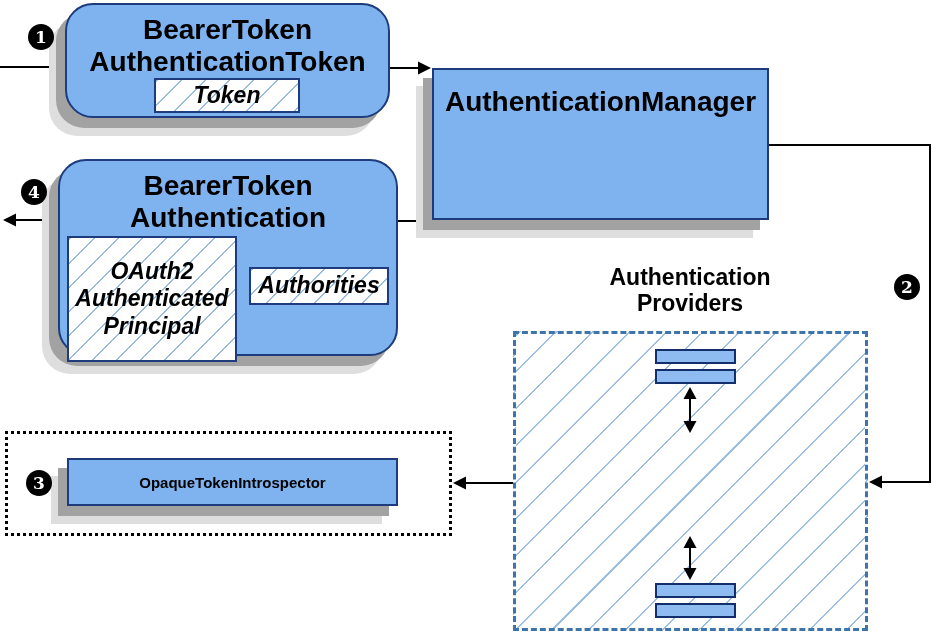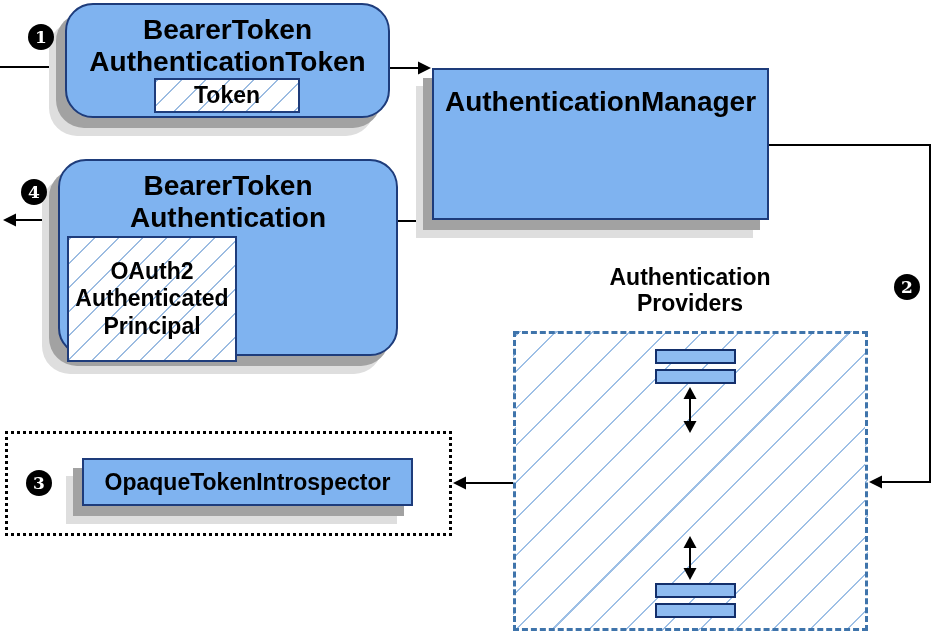--- a/index.html
+++ b/index.html
@@ -15,21 +15,21 @@
     font-weight:bold;font-size:28px;line-height:1.13;text-align:center;
     white-space:pre-line;padding-top:9px;
   }
   .inner{
     position:absolute;box-sizing:border-box;border:2px solid #1e3c7b;
     background-color:#ffffff;
     background-image:repeating-linear-gradient(135deg,
       rgba(122,165,215,0.75) 0px, rgba(122,165,215,0.75) 1.5px,
       transparent 1.5px, transparent 17px);
     display:flex;align-items:center;justify-content:center;
-    font-weight:bold;font-size:23px;line-height:1.2;text-align:center;white-space:pre-line;
+    font-weight:bold;font-size:23px;line-height:1.2;text-align:center;white-space:pre-line;font-style:italic;
   }
   
   .token-node{left:65px;top:3px;width:325px;height:115px;}
   .token-inner{left:87px;top:73px;width:146px;height:35px;}
   .auth-manager{left:432px;top:68px;width:337px;height:152px;}
   .auth-manager .title{padding-top:16px;}
   .pm-inner{left:38px;top:55px;width:250px;height:82px;}
   .bearer-auth{left:58px;top:159px;width:340px;height:197px;}
   .oauth-inner{left:7px;top:75px;width:170px;height:126px;}
   .authorities-inner{left:189px;top:106px;width:140px;height:38px;}
@@ -53,24 +53,24 @@
   .providers-title{
     position:absolute;left:577px;top:264px;width:226px;z-index:2;
     font-weight:bold;font-size:23px;line-height:1.15;text-align:center;white-space:pre-line;
   }
   
   .introspector-dotted{
     position:absolute;left:5px;top:431px;width:447px;height:105px;box-sizing:border-box;
     border:3px dotted #000;z-index:2;
   }
   .intro-box{
-    position:absolute;left:74px;top:24px;width:331px;height:48px;box-sizing:border-box;
+    position:absolute;left:59px;top:24px;width:331px;height:48px;box-sizing:border-box;
     background:#7fb3f0;border:2px solid #1e3c7b;
     display:flex;align-items:center;justify-content:center;
-    font-weight:bold;font-size:23px;
+    font-weight:bold;font-size:15px;
   }
   
   .badge{
     position:absolute;width:26px;height:26px;border-radius:50%;background:#000;color:#fff;
     display:flex;align-items:center;justify-content:center;
     font-family:"DejaVu Serif",serif;font-weight:bold;font-size:17px;z-index:3;
   }
   .badge-1{left:28px;top:24px;}
   .badge-2{left:894px;top:274px;}
   .badge-3{left:26px;top:470px;}
@@ -124,20 +124,23 @@
   </div>
 
   <div class="node rounded shadowed bearer-auth">
     <div class="title">BearerToken
 Authentication</div>
     <div class="inner oauth-inner">
       <span>OAuth2
 Authenticated
 Principal</span>
     </div>
+    <div class="inner authorities-inner">
+      <span>Authorities</span>
+    </div>
   </div>
 
   <div class="providers-title">Authentication
 Providers</div>
 
   <div class="introspector-dotted">
     <div class="intro-box shadowed">
       <span>OpaqueTokenIntrospector</span>
     </div>
   </div>

